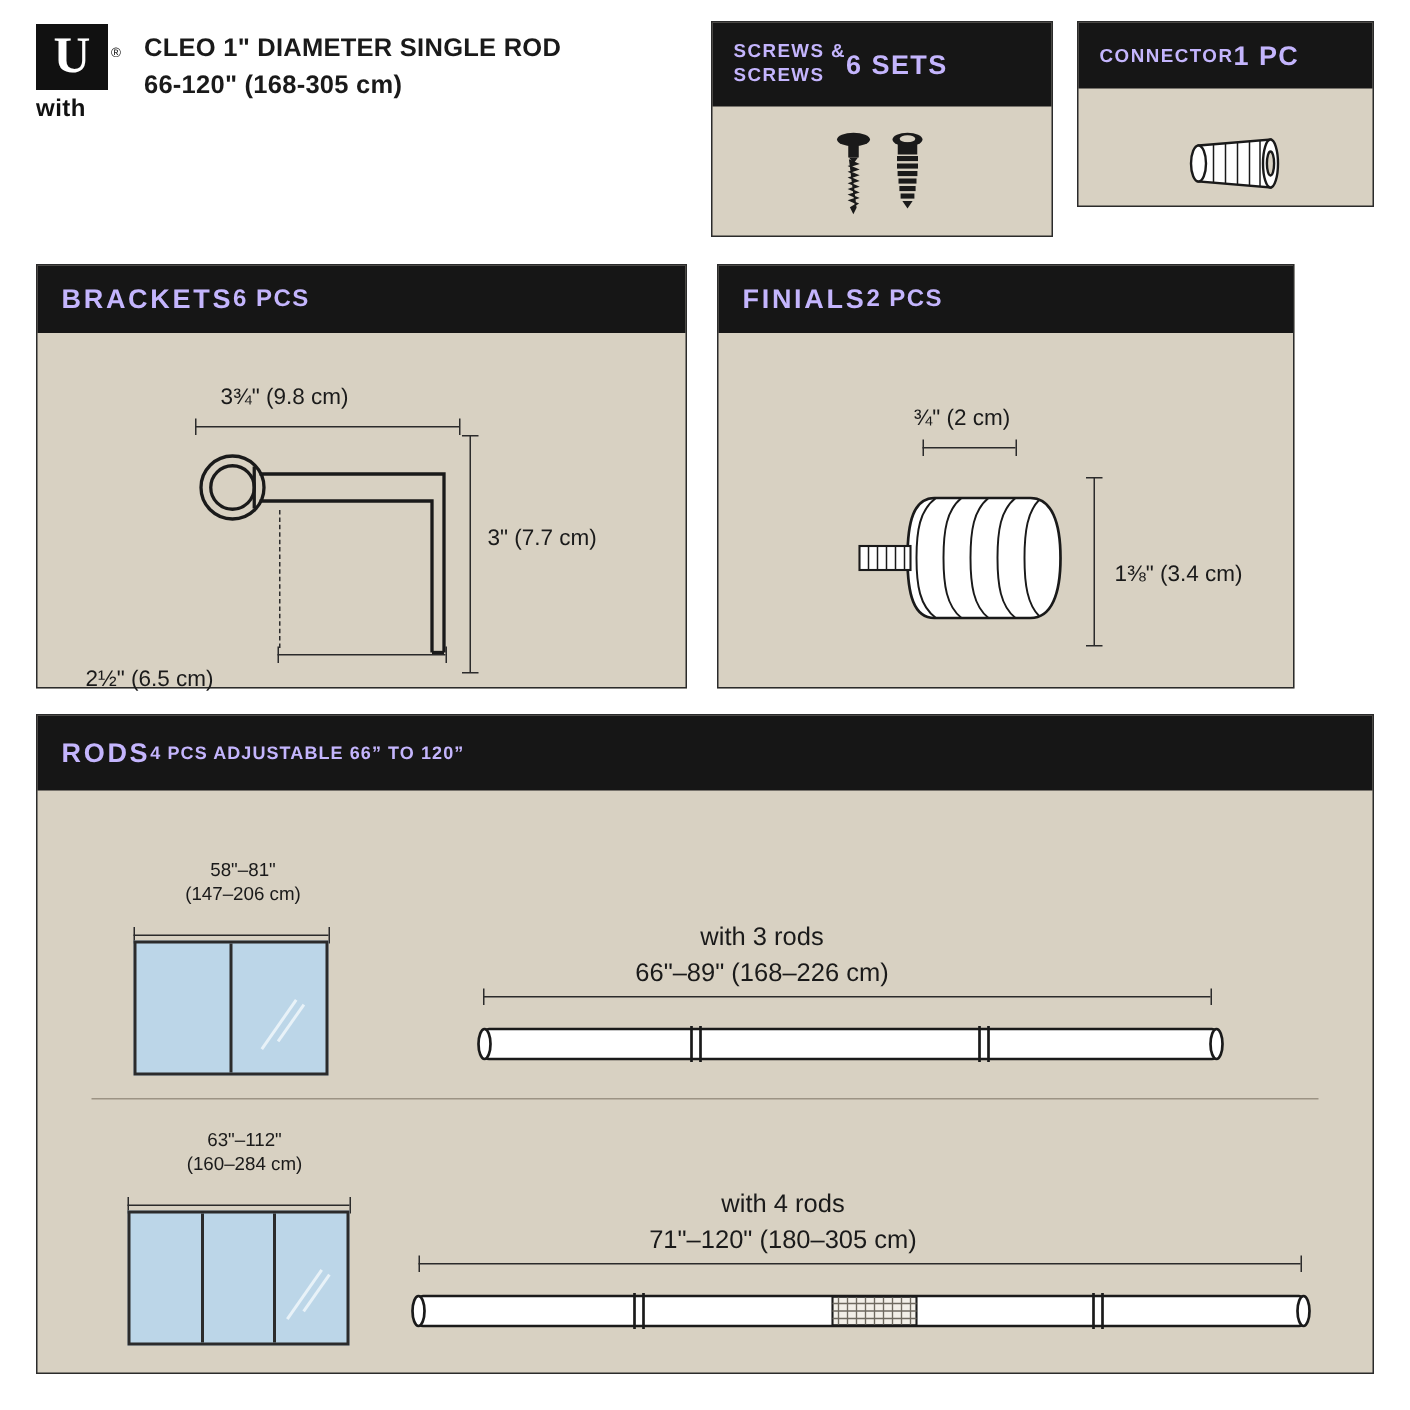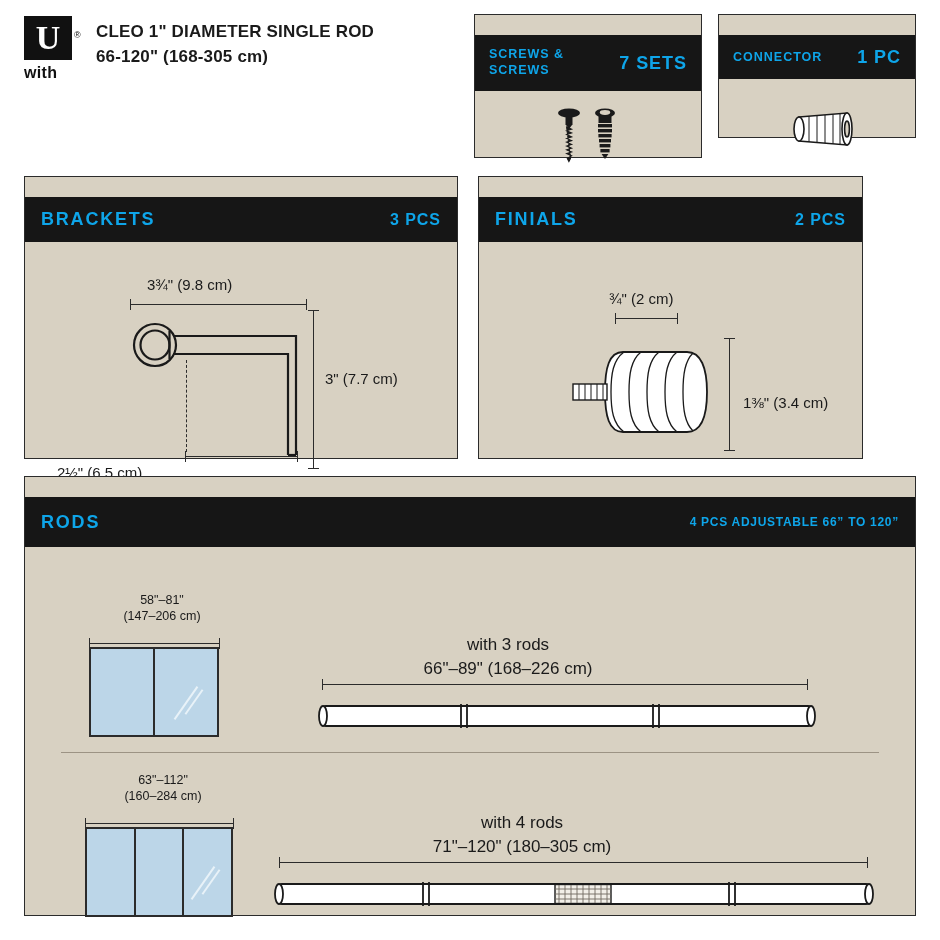--- a/index.html
+++ b/index.html
@@ -11,24 +11,24 @@
     color: #1a1a1a;
     overflow: hidden;
     position: relative;
   }
 
   .page { position: relative; width: 940px; height: 940px; }
 
   
   .panel { position: absolute; background: #d8d1c2; border: 1px solid #2b2b2b; }
   .panel-head {
-    background: #161616; color: #0ea5e9;
-    display: flex; align-items: center; justify-content: space-between;
+    background: #161616; color: #c4b5fd;
+    display: flex; align-items: center; 
     padding: 0 16px;
-    font-weight: bold; letter-spacing: 0.06em; margin-top: 20px;
+    font-weight: bold; letter-spacing: 0.06em;
   }
   .panel-body { position: relative; width: 100%; }
 
   
   .logo-block { position: absolute; left: 24px; top: 16px; width: 62px; height: 66px; }
   .logo-u {
     width: 48px; height: 44px; background: #111; color:#fff;
     font-family: "Liberation Serif", serif; font-size: 34px; font-weight: bold;
     display:flex; align-items:center; justify-content:center; line-height:1;
   }
@@ -98,21 +98,21 @@
     <div class="title-line">CLEO 1" DIAMETER SINGLE ROD</div>
     <div class="title-line">66-120" (168-305 cm)</div>
   </div>
 
   <div class="panel" id="screws-panel">
     <div class="panel-head">
       <div class="head-label-2line">
         <div>SCREWS &amp;</div>
         <div>SCREWS</div>
       </div>
-      <div class="head-qty">7 SETS</div>
+      <div class="head-qty">6 SETS</div>
     </div>
     <div class="panel-body">
       <svg width="226" height="86" viewBox="0 0 226 86">
 
         <g fill="#1a1a1a">
           <ellipse cx="94" cy="22" rx="11" ry="4.5"></ellipse>
           <rect x="90.5" y="24" width="7" height="10"></rect>
           <path d="M91 34 l3 4 l3 -4 z"></path>
           <path d="M91.6 36 l5 2.2 l-5 1.6 l5 2.2 l-5 1.6 l5 2.2 l-5 1.6 l5 2.2 l-5 1.6
                    l5 2.2 l-5 1.6 l5 2.2 l-5 1.6 l5 2.2 l-5 1.6 l5 2.2 l-4.3 2.6 l1.6 3.2 l1.6 -3.2 z" stroke="#1a1a1a" stroke-width="1.1" fill="#1a1a1a"></path>
@@ -156,21 +156,21 @@
           <path d="M114 35.4 L114 64.6"></path>
           <path d="M121 34.8 L121 65.2"></path>
         </g>
       </svg>
     </div>
   </div>
 
   <div class="panel" id="brackets-panel">
     <div class="panel-head">
       <div class="head-title">BRACKETS</div>
-      <div class="head-count">3 PCS</div>
+      <div class="head-count">6 PCS</div>
     </div>
     <div class="panel-body">
 
       <div class="dim-label" style="left:122px; top:34px;">3¾" (9.8 cm)</div>
       <div class="hline" style="left:105px; top:62px; width:176px;"></div>
       <div class="tick-v" style="left:105px; top:57px;"></div>
       <div class="tick-v" style="left:281px; top:57px;"></div>
 
       <div class="dim-label" style="left:300px; top:128px;">3" (7.7 cm)</div>
       <div class="vline" style="left:288px; top:68px; height:158px;"></div>

